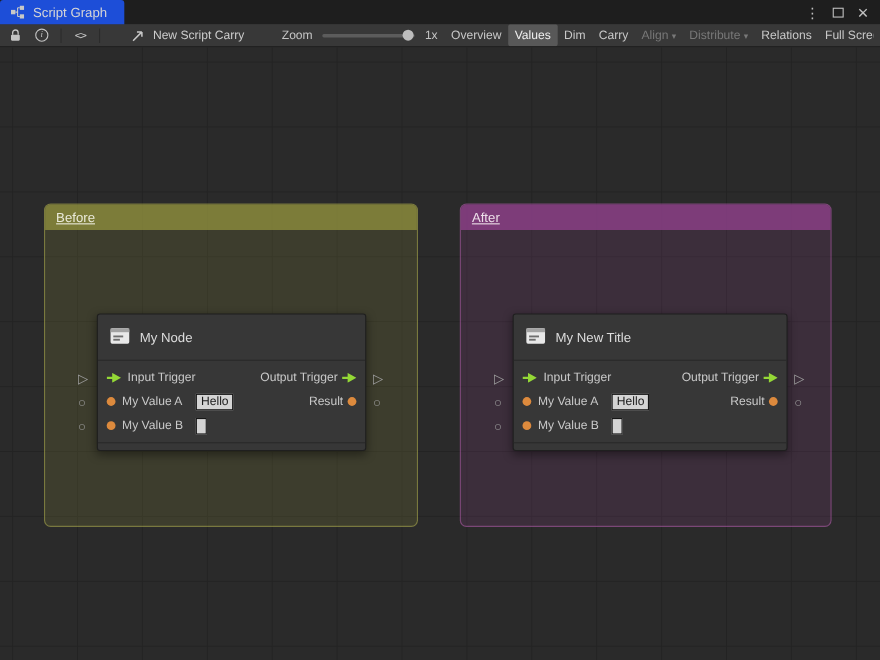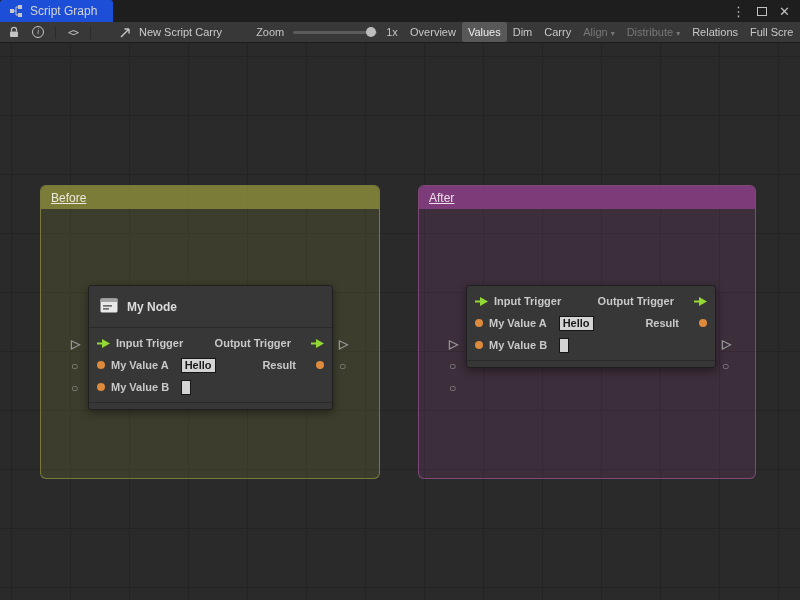--- a/index.html
+++ b/index.html
@@ -82,33 +82,33 @@
   .group-after {
     left:418px; top:142px; width:338px; height:294px;
     background:rgba(168,74,162,0.15); border:1px solid rgba(178,92,172,0.55);
   }
   .group-after .group-header { background:rgba(141,64,137,0.8); color:#eddfe9; }
 
   
   .node {
     position:absolute; background:#373737; border:1px solid #1f1f1f;
     border-radius:3px; box-shadow:0 3px 9px rgba(0,0,0,0.4);
-    font-size:11px; color:#c9c9c9;font-weight:bold;
+    font-size:11px; color:#c9c9c9;
   }
   .node-1 { left:88px; top:242px; width:245px; }
   .node-2 { left:466px; top:242px; width:250px; }
   .node-header {
     height:42px; display:flex; align-items:center; gap:8px;
     padding:0 10px; border-bottom:1px solid #2a2a2a;
     font-size:12px; color:#dcdcdc;
   }
   .node-body { padding:4px 0; }
   .port-row { height:22px; display:flex; align-items:center; padding:0 8px;text-align:right; }
   .pl { display:flex; align-items:center; gap:6px; }
-  .pr { margin-left:auto; display:flex; align-items:center; gap:20px; }
+  .pr { margin-left:auto; display:flex; align-items:center; gap:4px; }
   .dot { width:8px; height:8px; border-radius:50%; background:#dd8a3d; }
   .flow-ic { display:flex; align-items:center; }
   .inline-field {
     min-width:34px; height:15px; background:#d4d4d4; border:1px solid #161616;
     color:#1a1a1a; font-size:11px; line-height:13px; padding:0 3px; margin-left:6px;
   }
   .inline-field.small { min-width:0; width:10px; }
   .node-footer { height:7px; border-top:1px solid #2a2a2a; }
 
   
@@ -254,20 +254,31 @@
     <div class="node-footer"></div>
 
     <span class="ext l row1">▷</span>
     <span class="ext l row2">○</span>
     <span class="ext l row3">○</span>
     <span class="ext r row1">▷</span>
     <span class="ext r row2">○</span>
   </div>
 
   <div class="node node-2">
+    <div class="node-header">
+      <span>
+        <svg width="20" height="17" viewBox="0 0 20 17">
+          <rect x="1.5" y="1.5" width="17" height="14" rx="1.5" fill="#e8e8e8"></rect>
+          <rect x="1.5" y="1.5" width="17" height="3.5" fill="#a2a2a2"></rect>
+          <rect x="4" y="8" width="9" height="1.7" fill="#6e6e6e"></rect>
+          <rect x="4" y="11" width="6" height="1.7" fill="#6e6e6e"></rect>
+        </svg>
+      </span>
+      <span>My New Title</span>
+    </div>
     <div class="node-body">
       <div class="port-row">
         <span class="pl">
           <span class="flow-ic">
             <svg width="13" height="9" viewBox="0 0 13 9">
                 <path d="M0 4.5 H6" stroke="#94d836" stroke-width="2"></path>
                 <path d="M5 0 L13 4.5 L5 9 Z" fill="#94d836"></path>
               </svg>
           </span>
           <span>Input Trigger</span>

